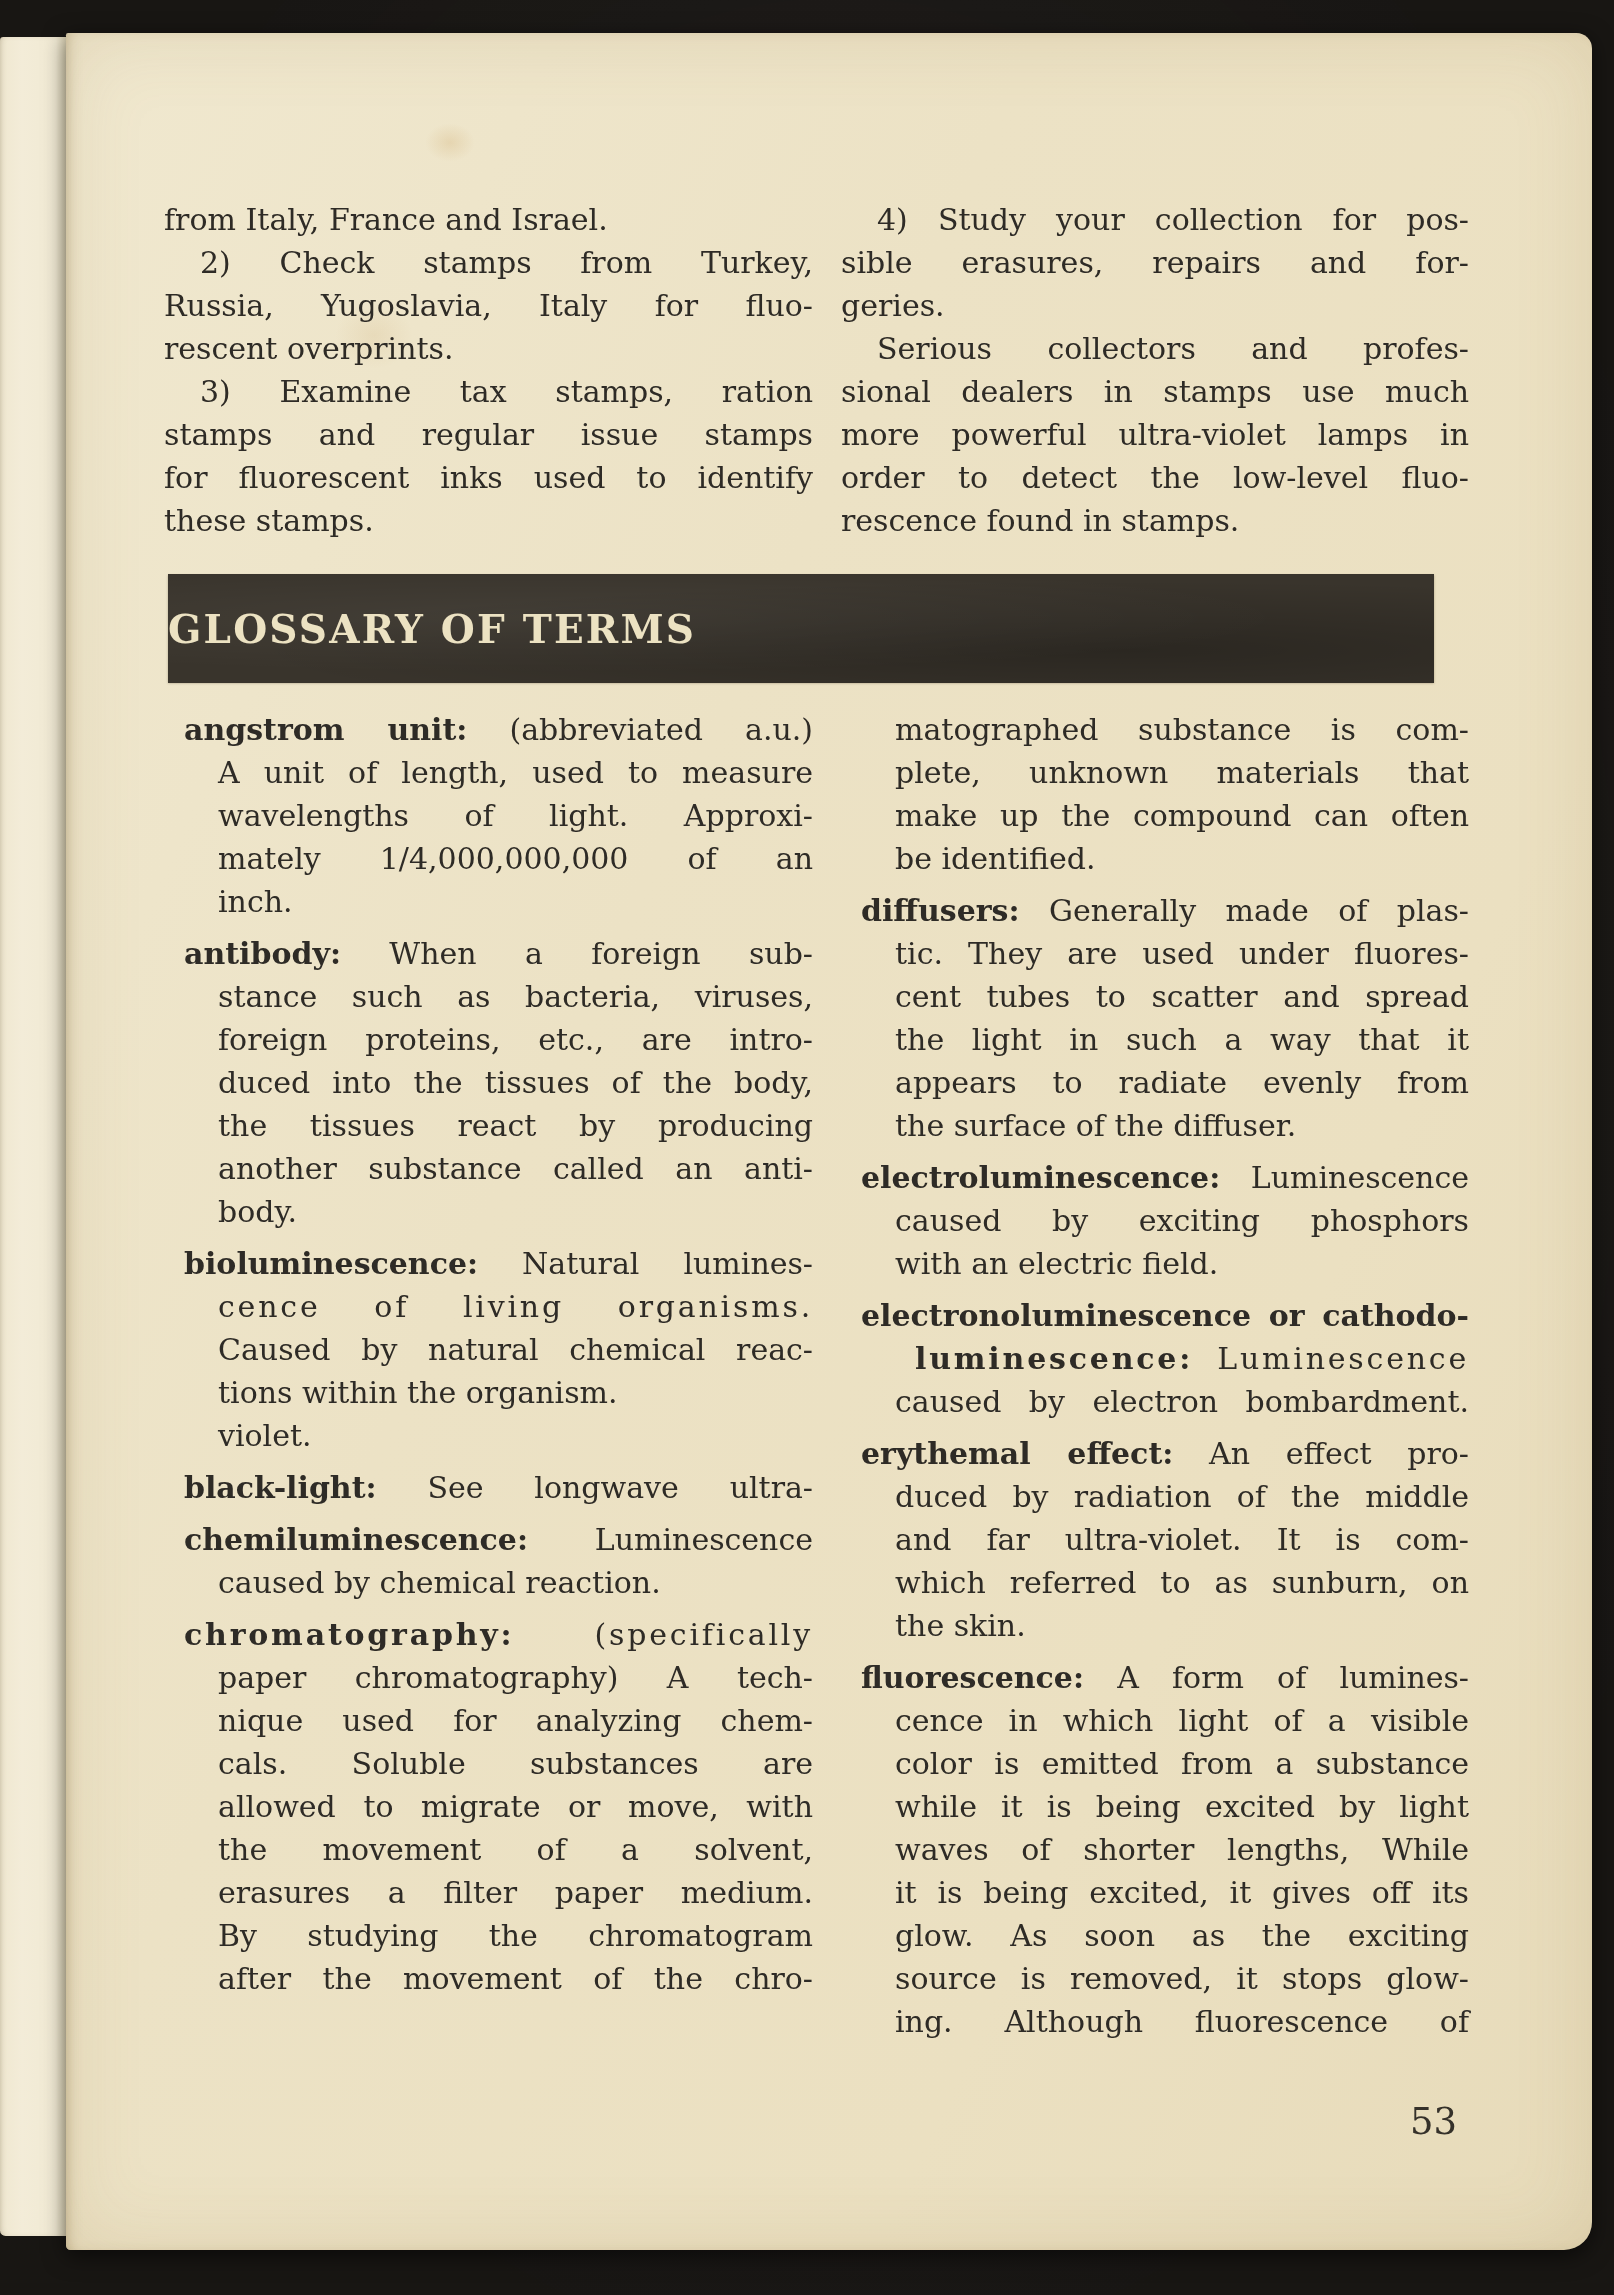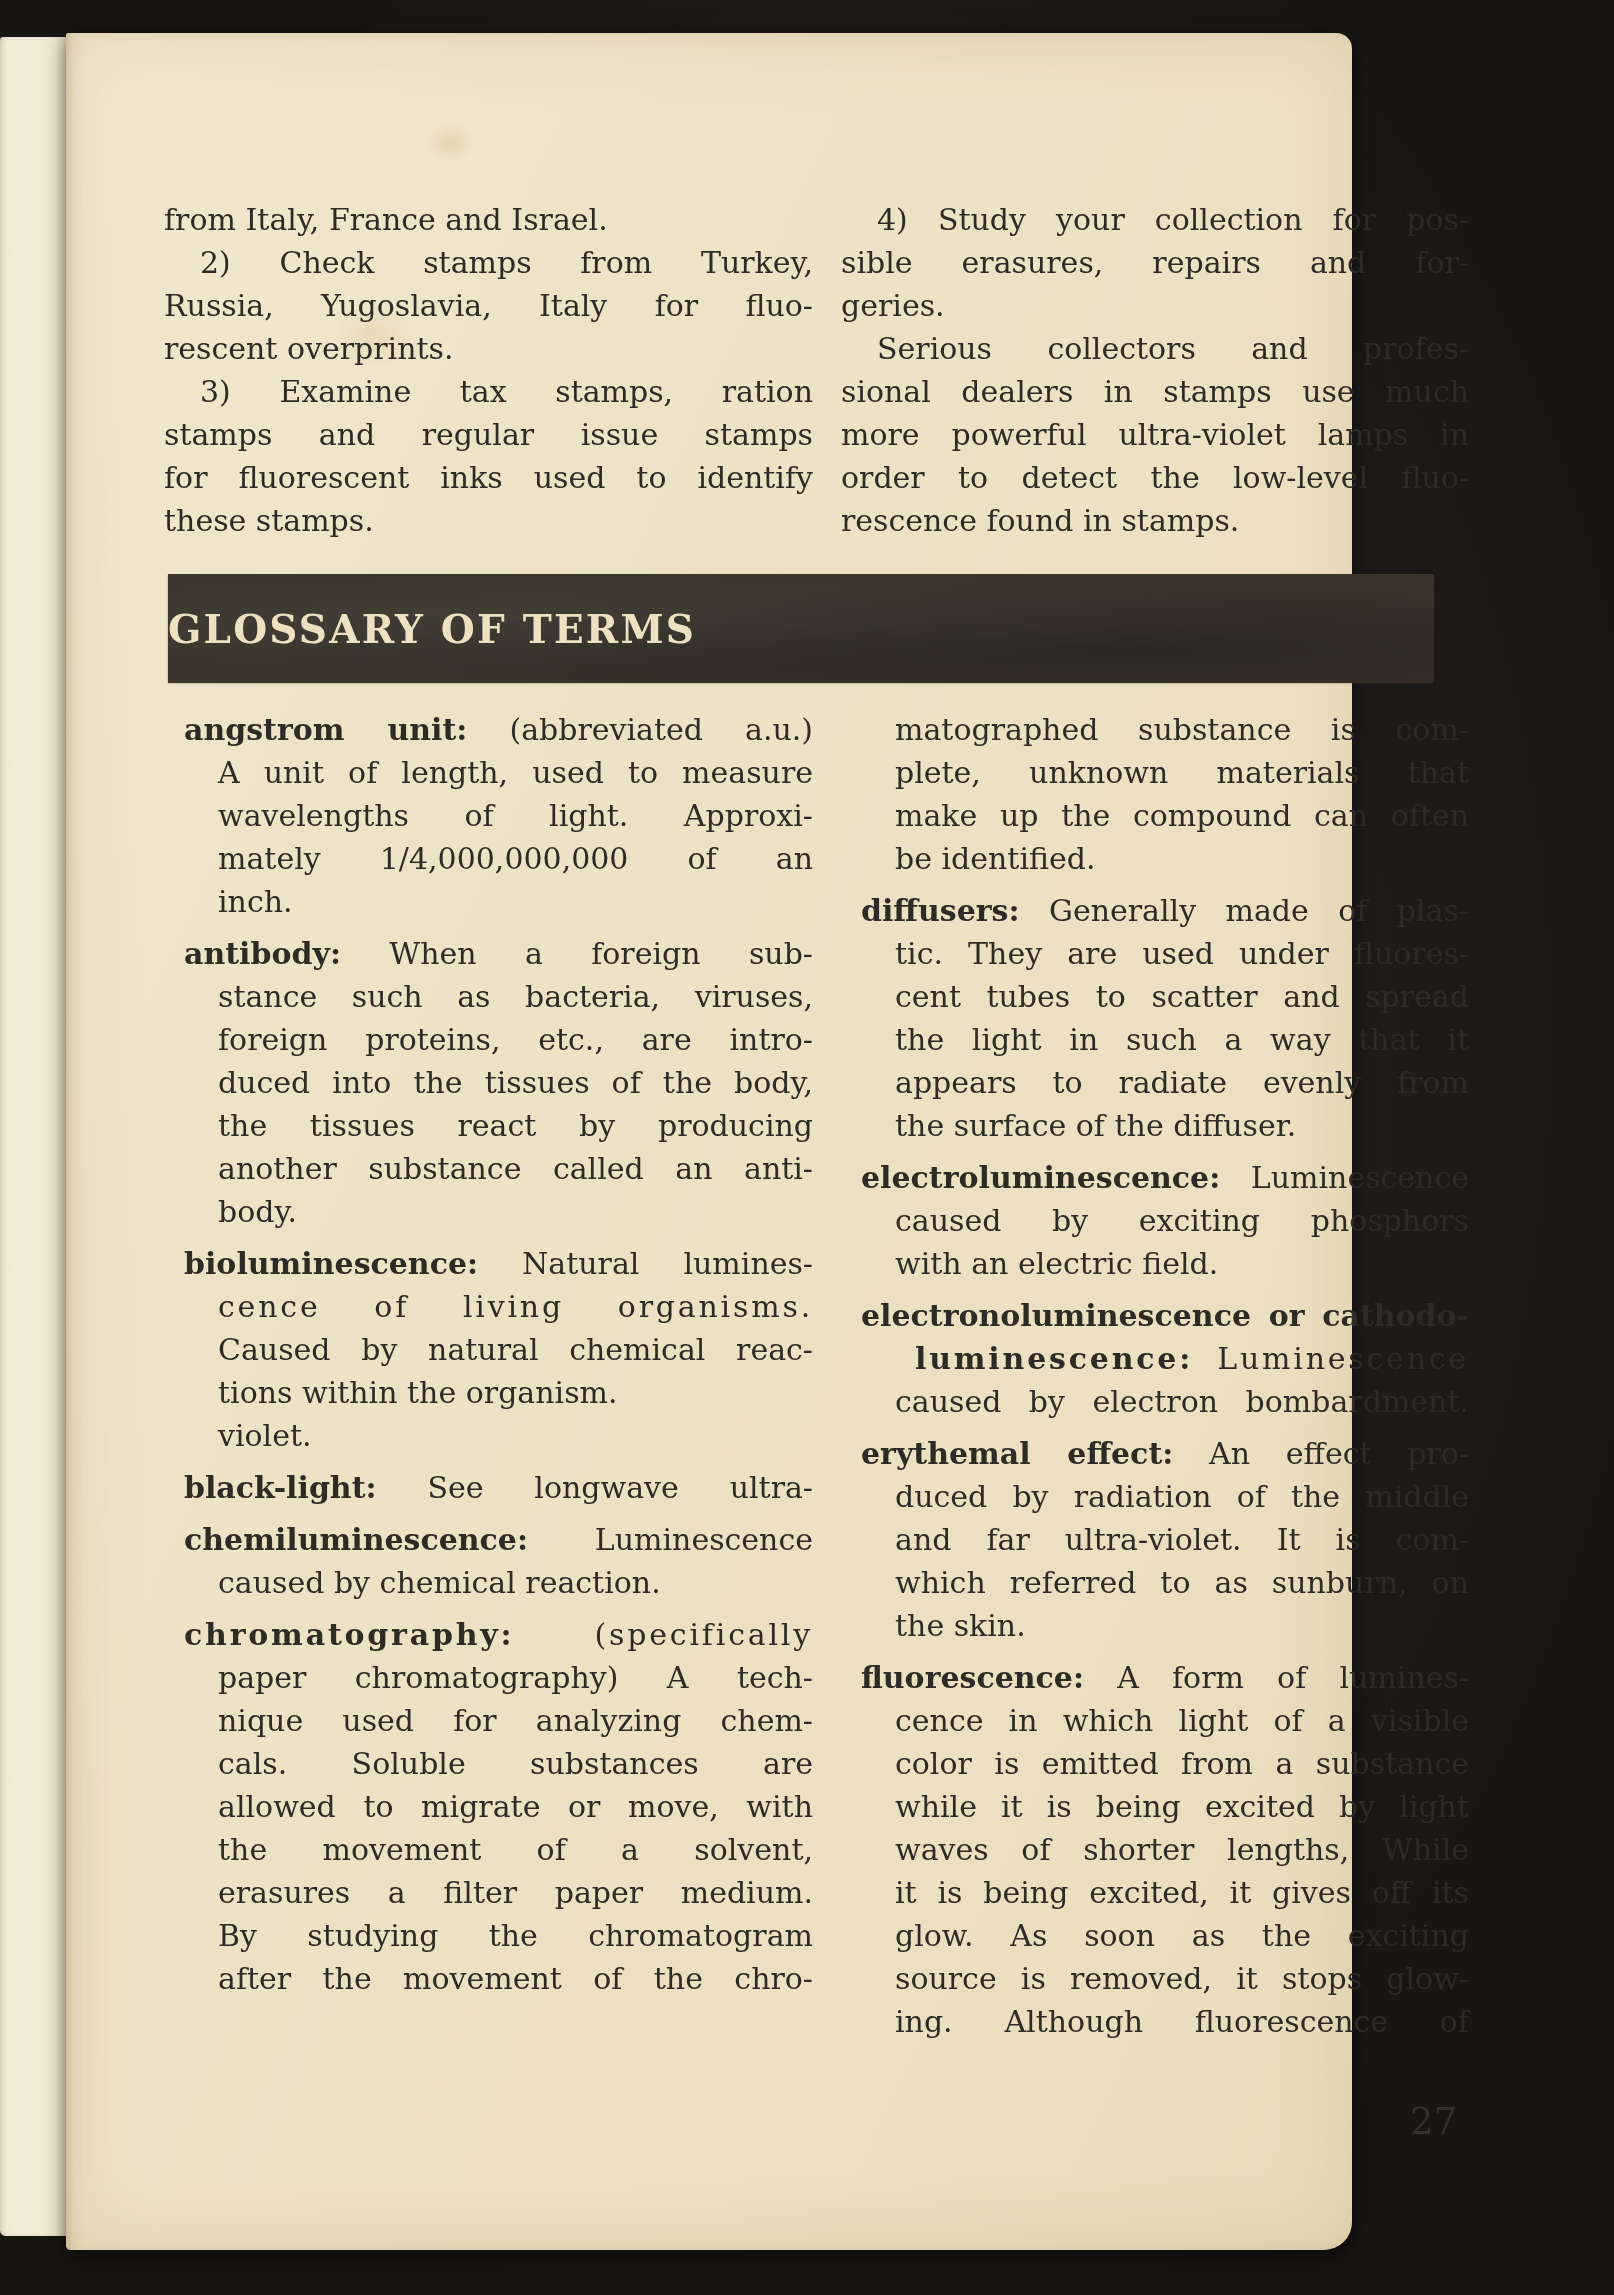--- a/index.html
+++ b/index.html
@@ -9,21 +9,21 @@
     background-image:radial-gradient(ellipse at 52% 45%, rgba(255,255,255,0.035), rgba(0,0,0,0.25) 75%);
     font-family:"DejaVu Serif","Liberation Serif",serif;
   }
   .page-stack{
     position:absolute;left:0;top:37px;width:72px;height:2199px;z-index:1;
     background:linear-gradient(90deg,#efe7d0 0%,#f3ecd8 30%,#f1ead4 78%,#d9cfae 96%,#c9bd98 100%);
     box-shadow:inset 3.4px 0 7.8px -4.5px rgba(90,75,45,.45);
     border-radius:3.4px 0 0 5.6px;
   }
   .page{
-    position:absolute;left:66px;top:33px;width:1286px;height:2217px;z-index:2;
+    position:absolute;left:66px;top:33px;width:1526px;height:2217px;z-index:2;
     background:linear-gradient(115deg,#f0e8cf 0%,#ece2c5 38%,#ebe0c1 72%,#e7dbba 100%);
     border-radius:2.2px 15.7px 28px 4.5px;
     box-shadow:0 5.6px 22.4px rgba(0,0,0,.55), inset 0 0 78px rgba(150,120,65,.16), inset 7.8px 0 14.6px -9px rgba(120,95,50,.5);
   }
   .col{position:absolute;}
   .l{height:43px;line-height:43px;font-size:30px;color:#2e2b26;}
   .j{text-align:justify;-moz-text-align-last:justify;text-align-last:justify;text-justify:inter-word;}
   .c{padding-left:54px;}
   .ind{padding-left:36px;}
   .ent{margin-top:9px;}
@@ -141,15 +141,15 @@
     <div class="l j c">cence in which light of a visible</div>
     <div class="l j c">color is emitted from a substance</div>
     <div class="l j c">while it is being excited by light</div>
     <div class="l j c">waves of shorter lengths, While</div>
     <div class="l j c">it is being excited, it gives off its</div>
     <div class="l j c">glow. As soon as the exciting</div>
     <div class="l j c">source is removed, it stops glow-</div>
     <div class="l j c">ing. Although fluorescence of</div>
   </div>
 
-  <div class="pagenum">27</div>
+  <div class="pagenum">53</div>
 </div>
 
 
 </body></html>

